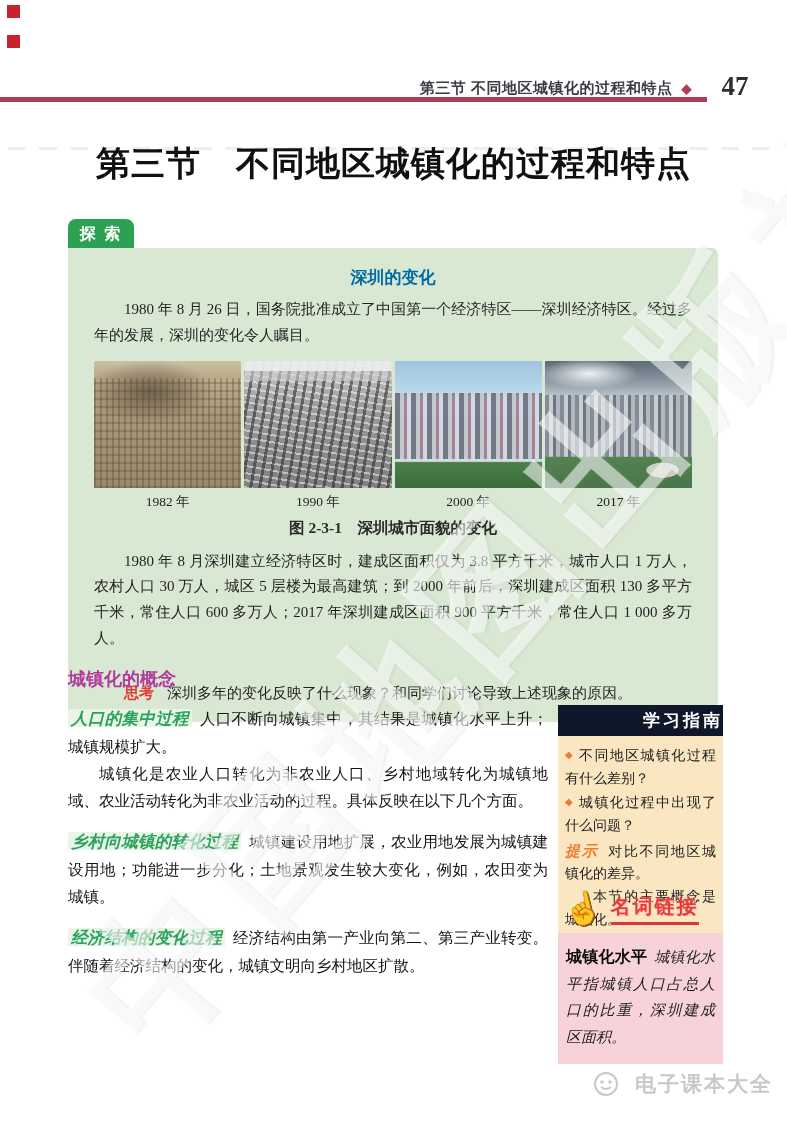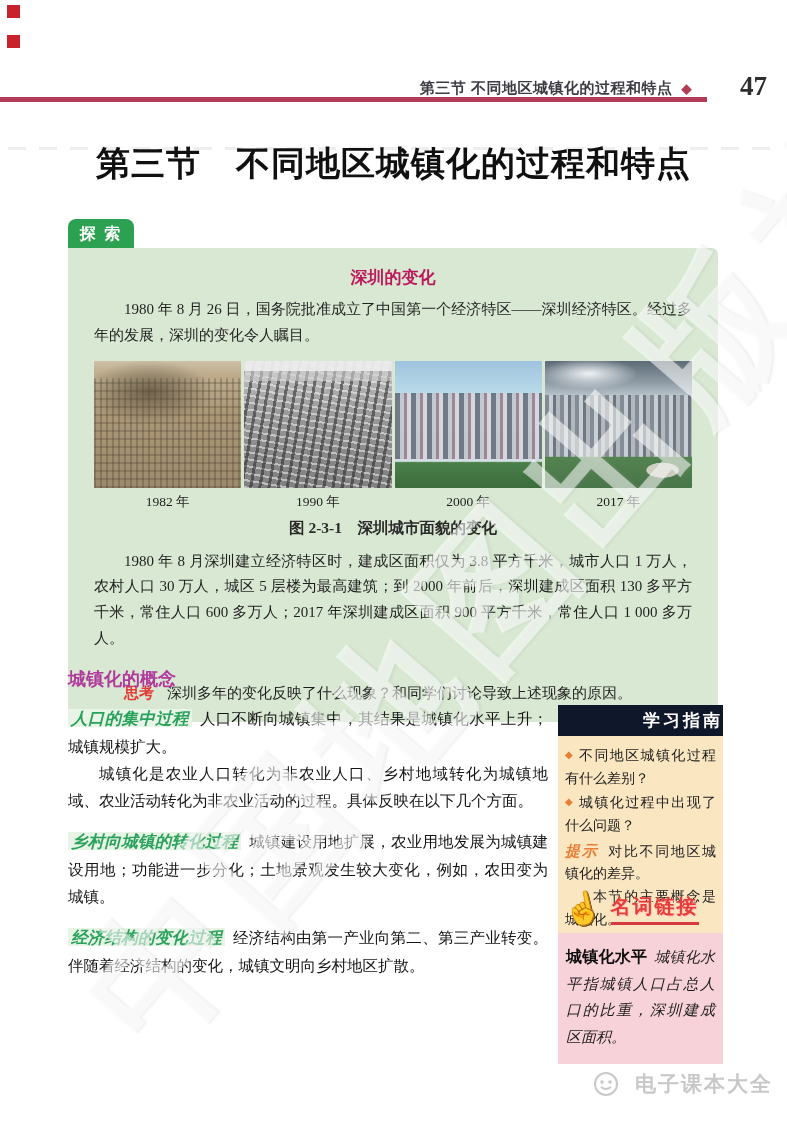--- a/index.html
+++ b/index.html
@@ -10,36 +10,36 @@
   
   .reg-mark { position:absolute; width:13px; height:13px; background:#c8232c; }
   .reg-mark.m1 { left:7px; top:5px; }
   .reg-mark.m2 { left:7px; top:35px; }
 
   
   .running-header { position:absolute; top:79px; left:0; right:95px; text-align:right;
     font-size:15px; font-weight:bold; color:#3c3c44; letter-spacing:.5px; }
   .header-diamond { color:#b23b55; font-size:13px; margin-left:9px; }
   .header-rule { position:absolute; top:97px; left:0; width:707px; height:5px; background:#b23b55; }
-  .page-num { position:absolute; top:71px; left:703px; width:64px; text-align:right;
+  .page-num { position:absolute; top:71px; left:703px; width:64px; text-align:center;
     font-family:"Liberation Serif", serif; font-size:27px; font-weight:bold; color:#2e2e2e; }
   .scan-dashes { position:absolute; top:147px; left:8px; right:8px; height:3px; opacity:.55;
     background:repeating-linear-gradient(90deg, rgba(195,200,206,.55) 0 18px, rgba(0,0,0,0) 18px 31px); }
 
   
   .page-title { position:absolute; top:141px; left:0; right:0; text-align:center;
     font-size:34px; font-weight:bold; color:#101010; letter-spacing:1px; }
 
   
   .explore-tab { position:absolute; left:68px; top:219px; width:66px; height:29px;
     background:#2ca151; color:#fff; font-weight:bold; font-size:16px; text-align:center;
     line-height:29px; border-radius:8px 8px 0 0; letter-spacing:2px; }
   .explore-box { position:absolute; left:68px; top:248px; width:650px;
     background:#d9e8d3; border-radius:0 6px 6px 6px; padding:18px 26px 16px; }
-  .explore-title { text-align:center; font-size:17px; font-weight:bold; color:#be185d; margin-bottom:8px; }
+  .explore-title { text-align:center; font-size:17px; font-weight:bold; color:#0369a1; margin-bottom:8px; }
   .kai { font-family:"Liberation Serif", serif; font-size:15px; line-height:1.72; color:#1f1f1f;
     text-indent:2em; text-align:justify; }
   .photo-row { display:flex; gap:3px; margin-top:12px; }
   .photo-cell { flex:1; min-width:0; }
   .photo { height:127px; border-radius:1px; }
   .photo-1982 { background:
       radial-gradient(ellipse 90px 45px at 38% 24%, rgba(82,70,52,.7), rgba(82,70,52,0) 70%),
       linear-gradient(180deg, #cdc0a5 0%, #bba887 13%, rgba(0,0,0,0) 14%),
       repeating-linear-gradient(90deg, rgba(74,60,44,.30) 0 2px, rgba(0,0,0,0) 2px 6px),
       repeating-linear-gradient(0deg, rgba(74,60,44,.25) 0 2px, rgba(0,0,0,0) 2px 8px),

